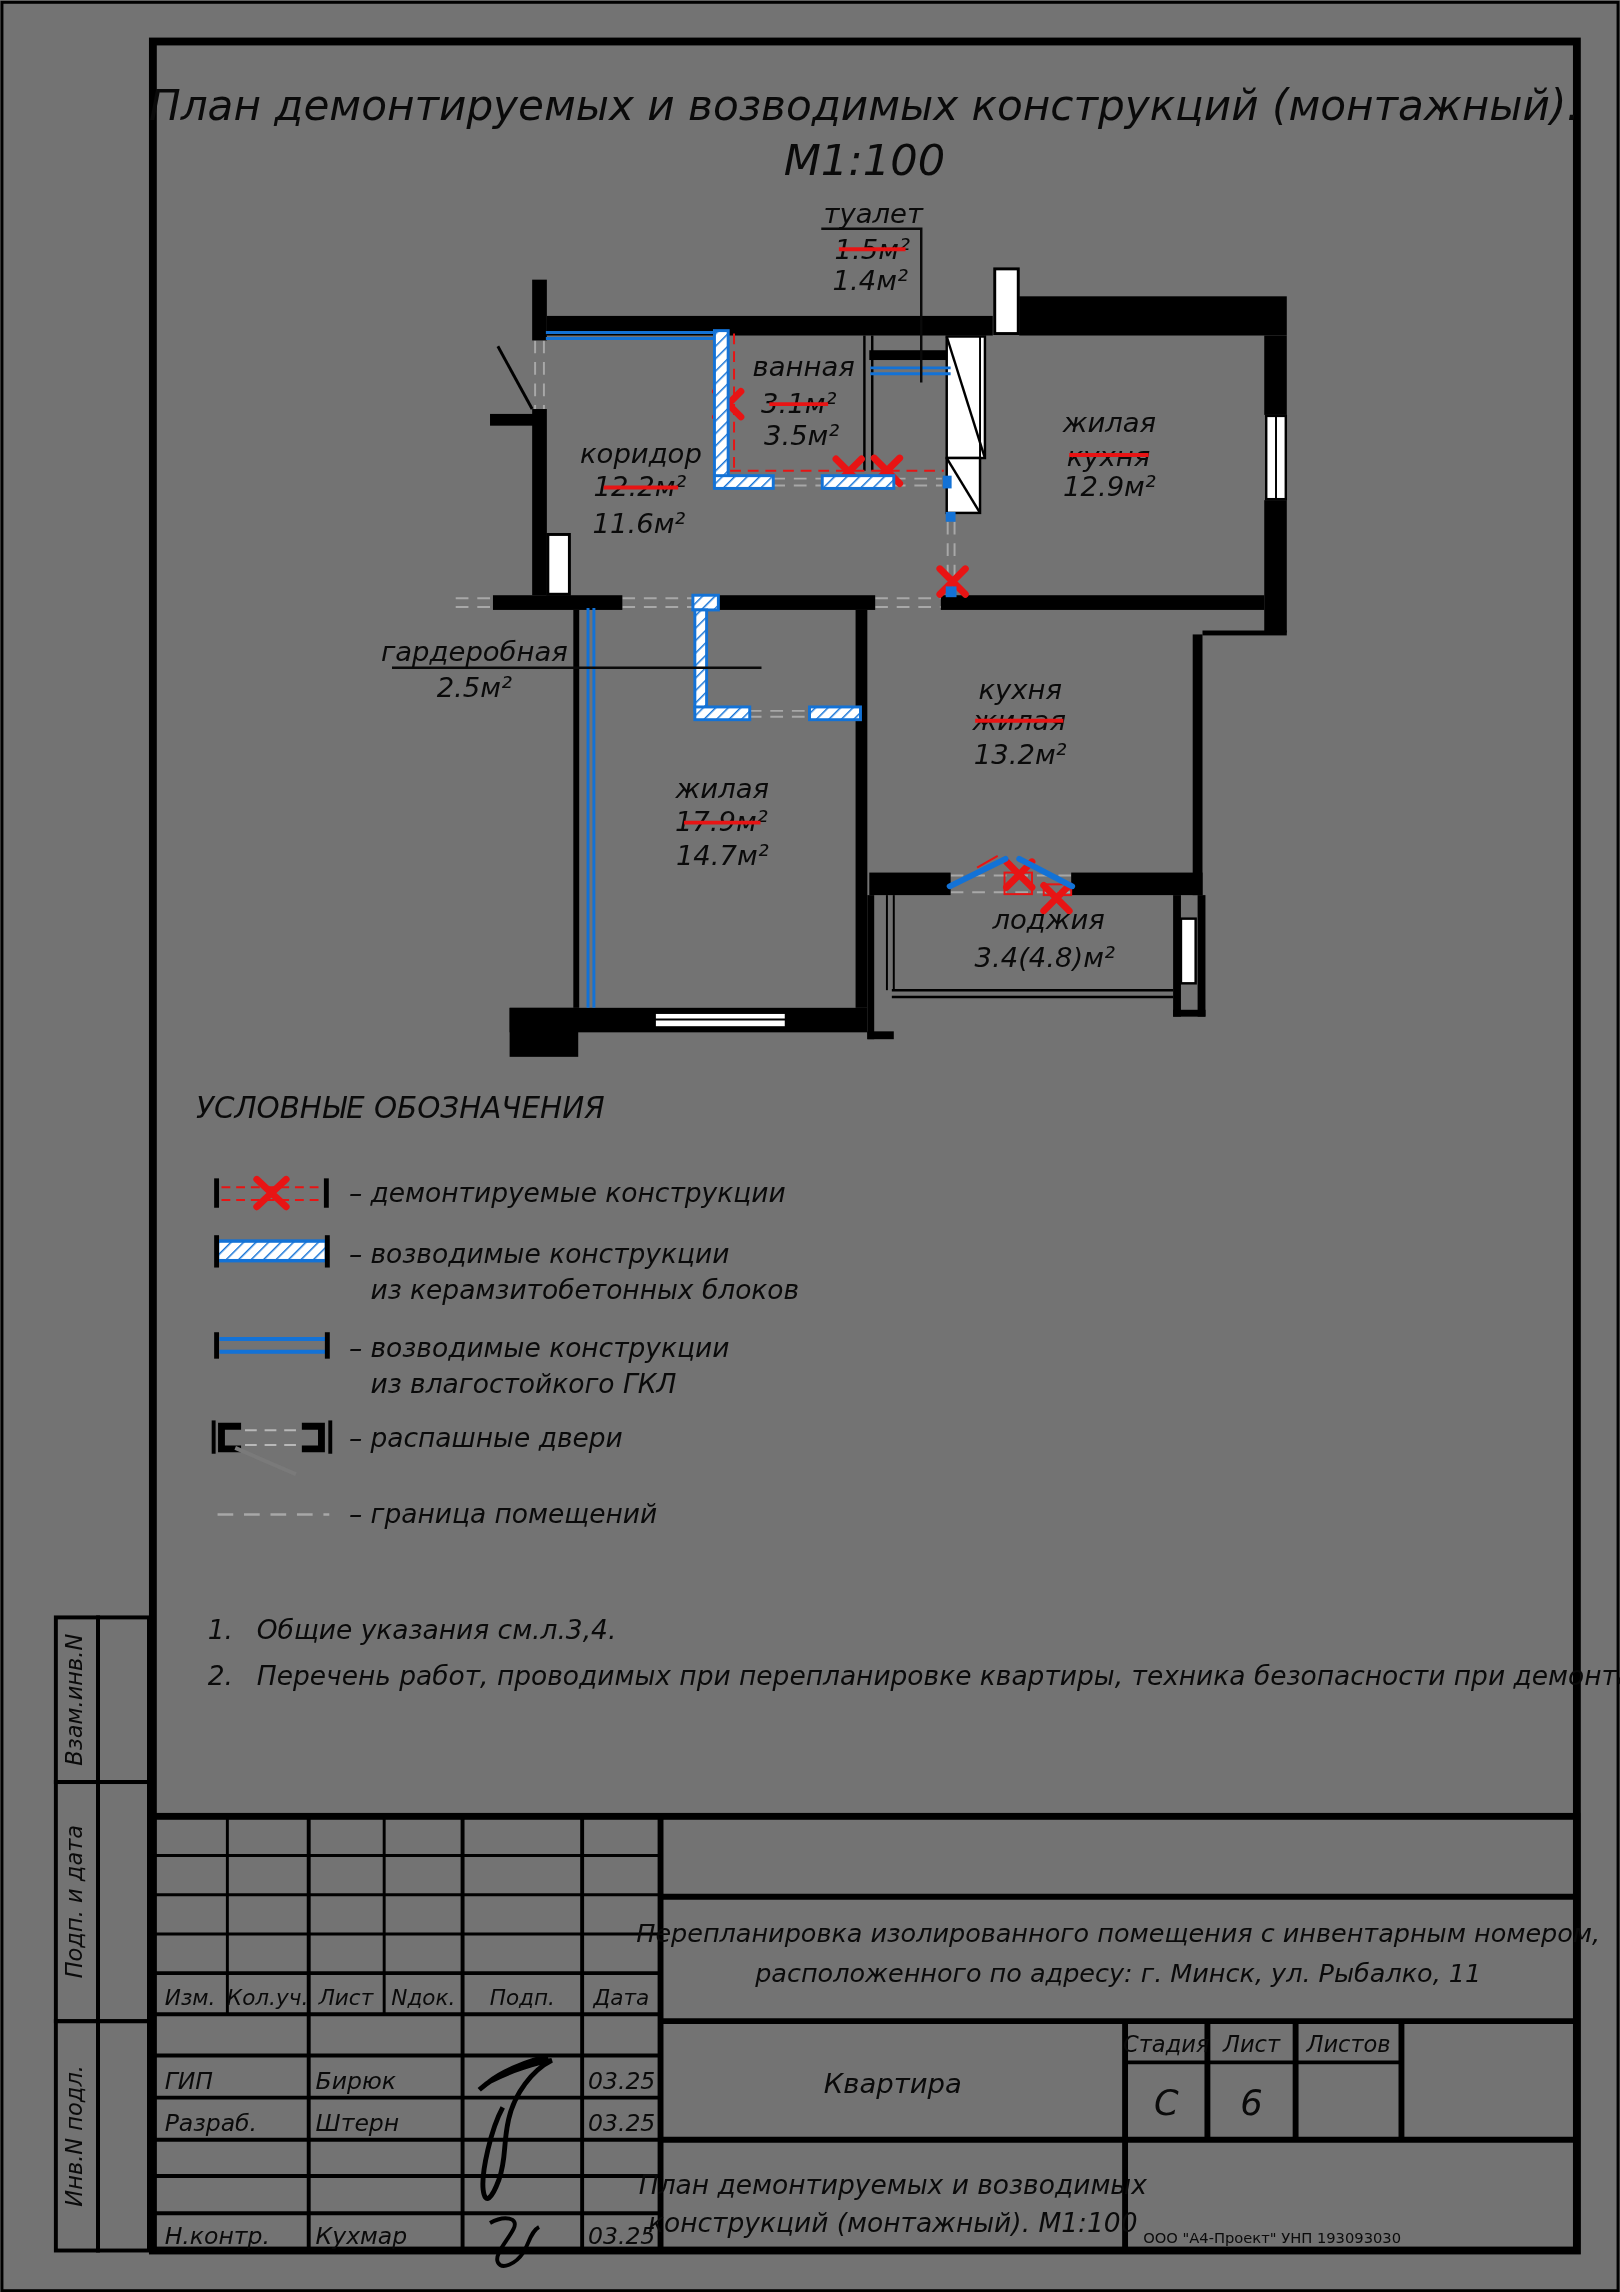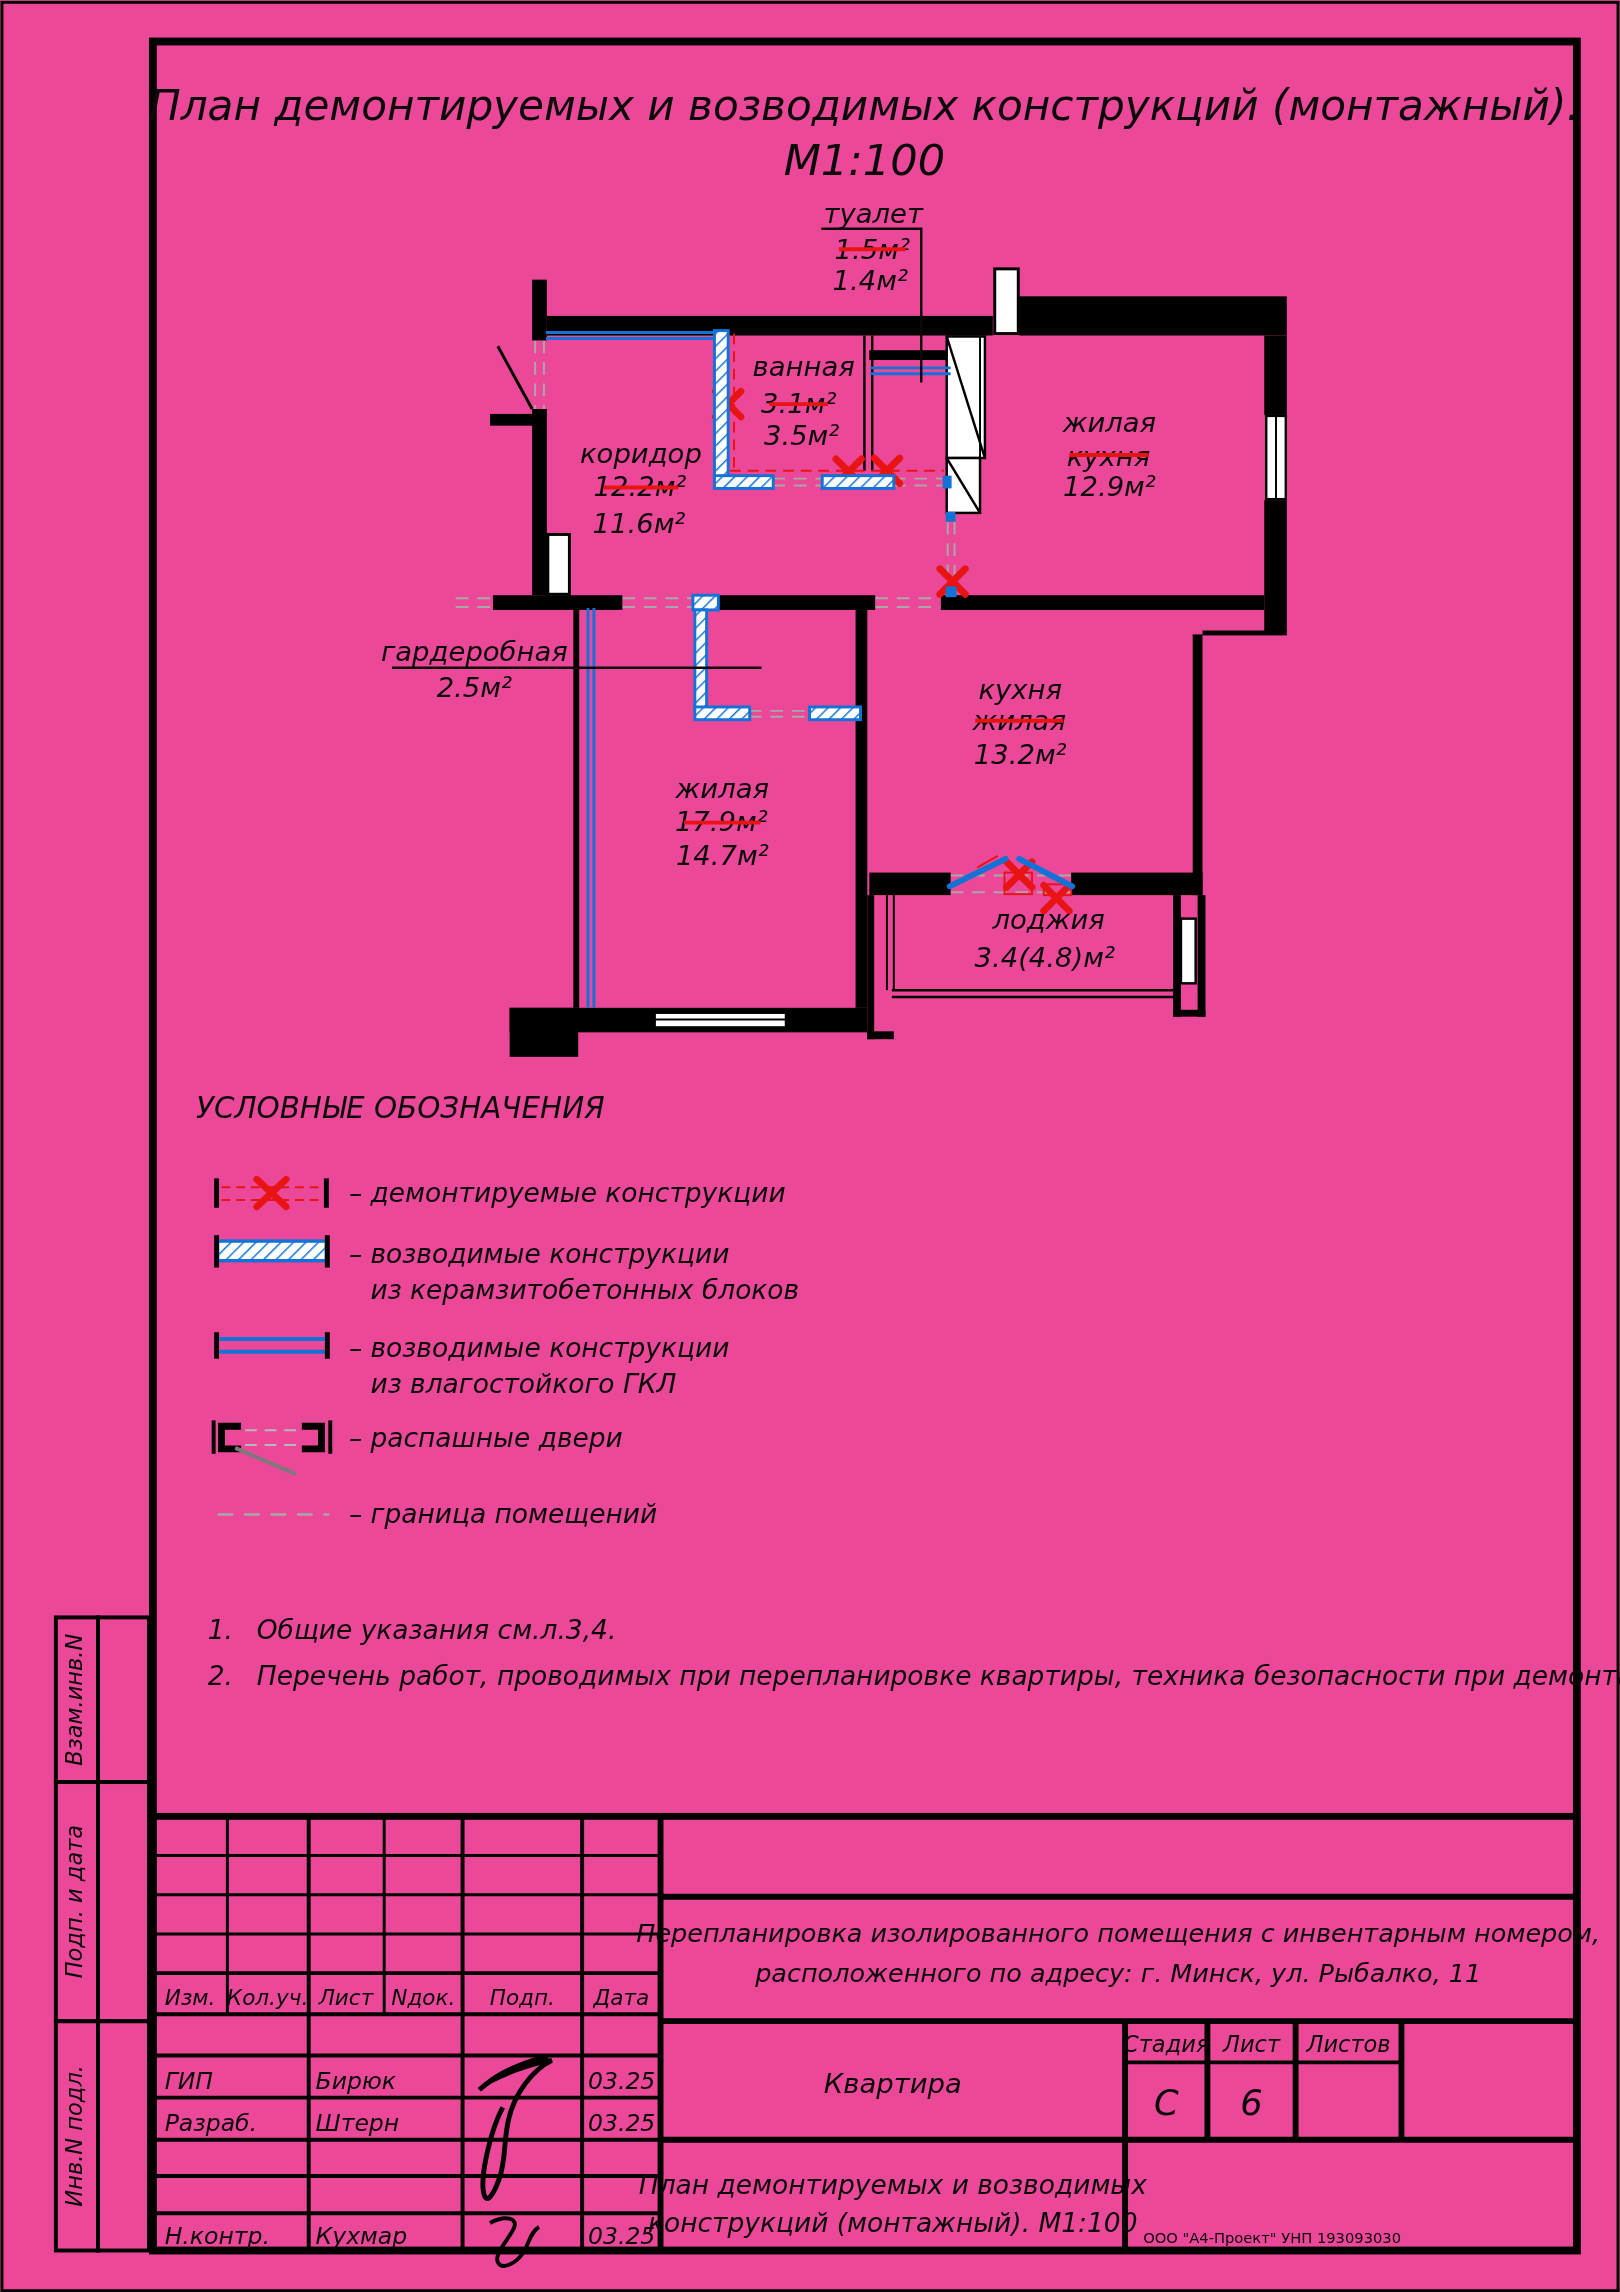--- a/index.html
+++ b/index.html
@@ -1,16 +1,16 @@
 <!DOCTYPE html>
 <html><head>
 <meta charset="utf-8">
 <style>
   html,body{margin:0;padding:0;background:#ffffff;}
-  .page{position:relative;width:1620px;height:2293px;background:#ec4899;
+  .page{position:relative;width:1620px;height:2293px;background:#737373;
         font-family:"DejaVu Sans",sans-serif;}
   svg{position:absolute;left:0;top:0;}
   text{font-family:"DejaVu Sans",sans-serif;font-style:italic;fill:#0a0a0a;}
   .t-upright{font-style:normal;}
 </style>
 </head>
 <body>
 
 <div class="page">
 <svg width="1620" height="2293" viewBox="0 0 1653 2339">

